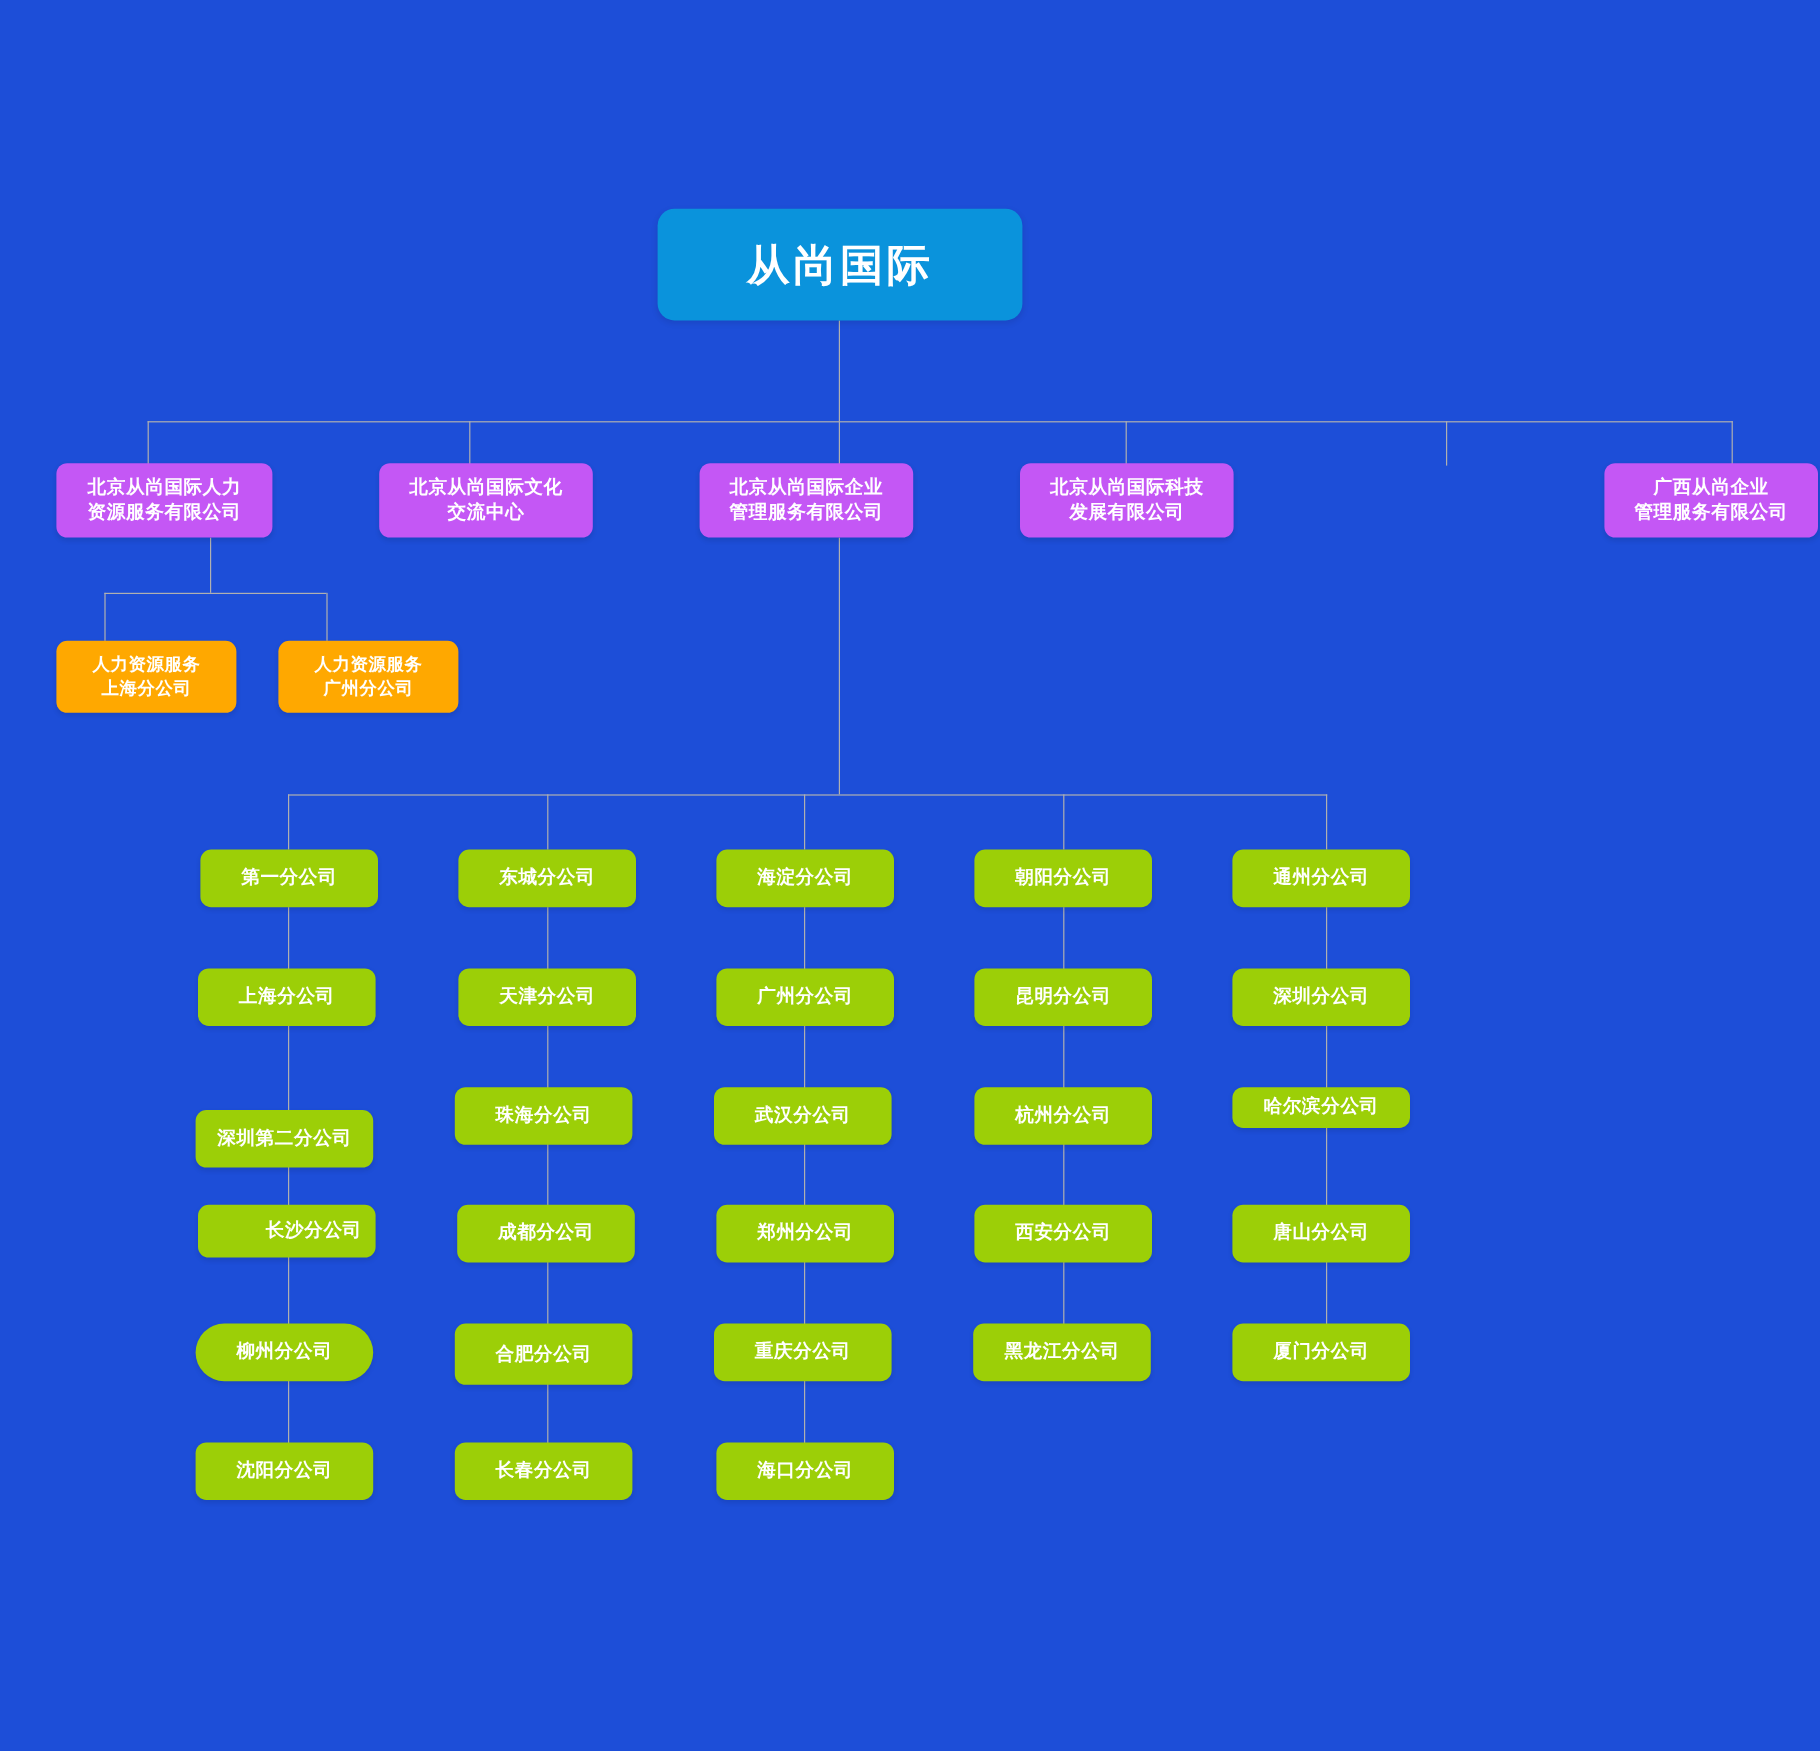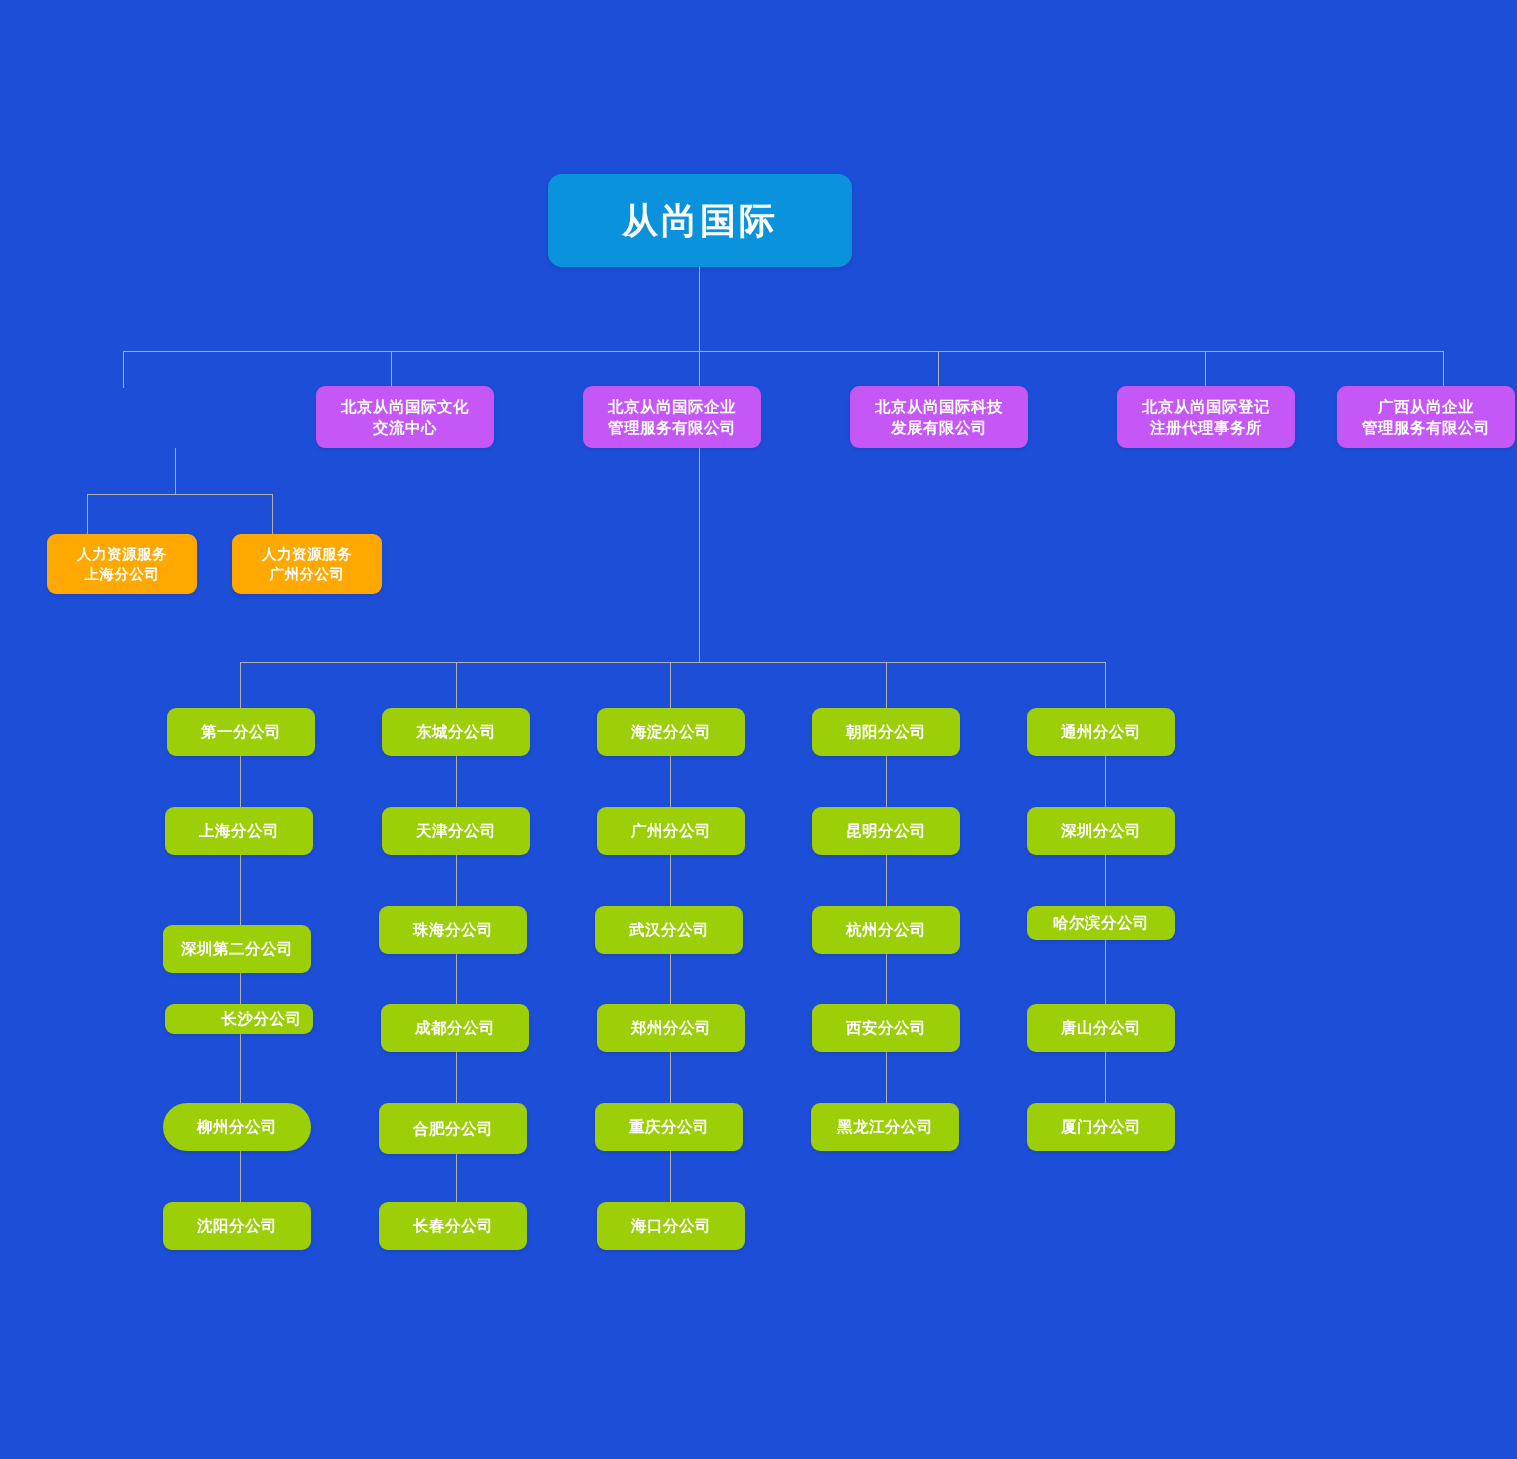--- a/index.html
+++ b/index.html
@@ -76,28 +76,28 @@
 
   <div class="line h" style="left:123px; top:351px; width:1321px;"></div>
 
   <div class="line v" style="left:123px; top:351px; height:37px;"></div>
   <div class="line v" style="left:391px; top:351px; height:37px;"></div>
   <div class="line v" style="left:699px; top:351px; height:37px;"></div>
   <div class="line v" style="left:938px; top:351px; height:37px;"></div>
   <div class="line v" style="left:1205px; top:351px; height:37px;"></div>
   <div class="line v" style="left:1443px; top:351px; height:37px;"></div>
 
+  <div class="node unit" style="left:47px; top:386px; width:180px; height:62px;">北京从尚国际人力
+资源服务有限公司</div>
   <div class="node unit" style="left:316px; top:386px; width:178px; height:62px;">北京从尚国际文化
 交流中心</div>
   <div class="node unit" style="left:583px; top:386px; width:178px; height:62px;">北京从尚国际企业
 管理服务有限公司</div>
   <div class="node unit" style="left:850px; top:386px; width:178px; height:62px;">北京从尚国际科技
 发展有限公司</div>
-  <div class="node unit" style="left:1117px; top:386px; width:178px; height:62px;">北京从尚国际登记
-注册代理事务所</div>
   <div class="node unit" style="left:1337px; top:386px; width:178px; height:62px;">广西从尚企业
 管理服务有限公司</div>
 
   <div class="line v" style="left:175px; top:448px; height:46px;"></div>
   <div class="line h" style="left:87px; top:494px; width:185px;"></div>
   <div class="line v" style="left:87px; top:494px; height:40px;"></div>
   <div class="line v" style="left:272px; top:494px; height:40px;"></div>
 
   <div class="node hr" style="left:47px; top:534px; width:150px; height:60px;">人力资源服务
 上海分公司</div>
@@ -115,21 +115,21 @@
 
   <div class="line v" style="left:240px; top:756px; height:450px;"></div>
   <div class="line v" style="left:456px; top:756px; height:450px;"></div>
   <div class="line v" style="left:670px; top:756px; height:450px;"></div>
   <div class="line v" style="left:886px; top:756px; height:351px;"></div>
   <div class="line v" style="left:1105px; top:756px; height:351px;"></div>
 
   <div class="node branch" style="left:167px; top:708px; width:148px; height:48px;">第一分公司</div>
   <div class="node branch" style="left:165px; top:807px; width:148px; height:48px;">上海分公司</div>
   <div class="node branch" style="left:163px; top:906px; width:148px; height:48px;margin-top:19px;">深圳第二分公司</div>
-  <div class="node branch" style="left:165px; top:1004px; width:148px; height:30px;padding-left:45px;">长沙分公司</div>
+  <div class="node branch" style="left:165px; top:1004px; width:148px; height:44px;padding-left:45px;">长沙分公司</div>
   <div class="node branch" style="left:163px; top:1103px; width:148px; height:48px;border-radius:24px;">柳州分公司</div>
   <div class="node branch" style="left:163px; top:1202px; width:148px; height:48px;">沈阳分公司</div>
 
   <div class="node branch" style="left:382px; top:708px; width:148px; height:48px;">东城分公司</div>
   <div class="node branch" style="left:382px; top:807px; width:148px; height:48px;">天津分公司</div>
   <div class="node branch" style="left:379px; top:906px; width:148px; height:48px;">珠海分公司</div>
   <div class="node branch" style="left:381px; top:1004px; width:148px; height:48px;">成都分公司</div>
   <div class="node branch" style="left:379px; top:1103px; width:148px; height:51px;">合肥分公司</div>
   <div class="node branch" style="left:379px; top:1202px; width:148px; height:48px;">长春分公司</div>
 

